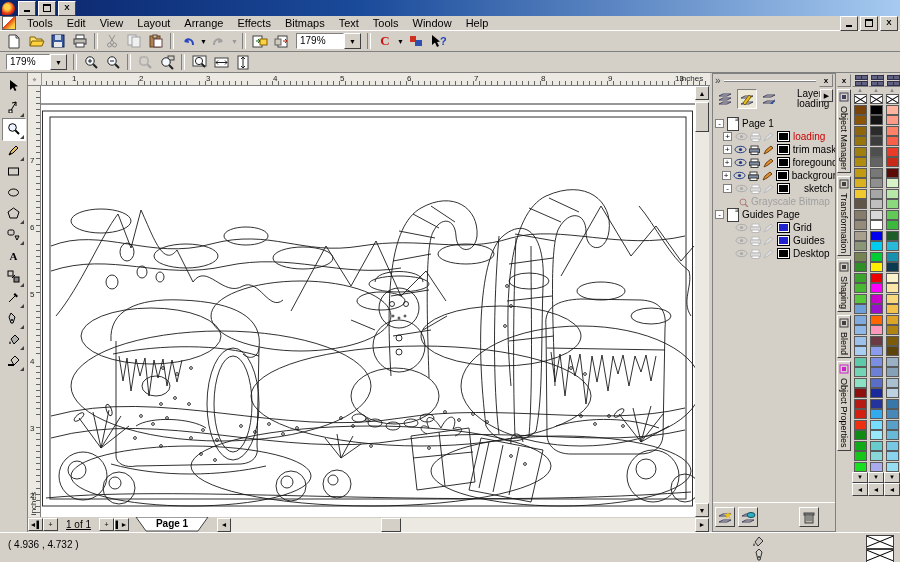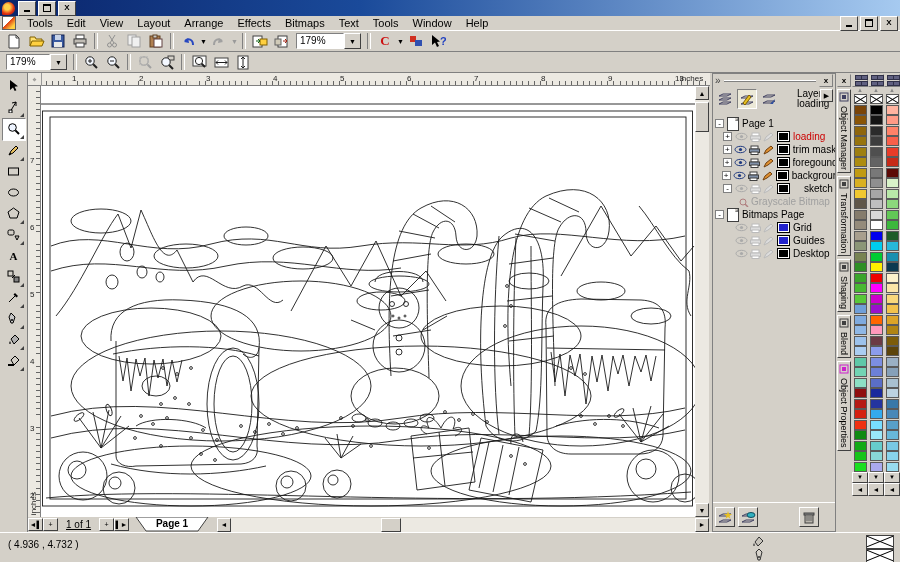--- a/index.html
+++ b/index.html
@@ -798,21 +798,21 @@
             <svg width="12" height="10">
               <circle cx="5" cy="5" r="3" fill="none" stroke="#b08080"></circle>
               <path d="M7,7 L10,10" stroke="#b08080" stroke-width="1.5"></path>
             </svg>
           </span>
           <span class="lname" style="color: rgb(160, 160, 160);">Grayscale Bitmap</span>
         </div>
         <div class="trow">
           <span class="expander">-</span>
           <span class="pageicon"></span>
-          <span class="lname">Bitmaps Page</span>
+          <span class="lname">Guides Page</span>
         </div>
         <div class="trow">
           <span class="noexp"></span>
           <span class="indent"></span>
           <span class="ticon">
             <svg width="13" height="9">
               <ellipse cx="6.5" cy="4.5" rx="5.5" ry="3.2" fill="none" stroke="#aaa"></ellipse>
               <circle cx="6.5" cy="4.5" r="1.6" fill="#aaa"></circle>
             </svg>
           </span>

